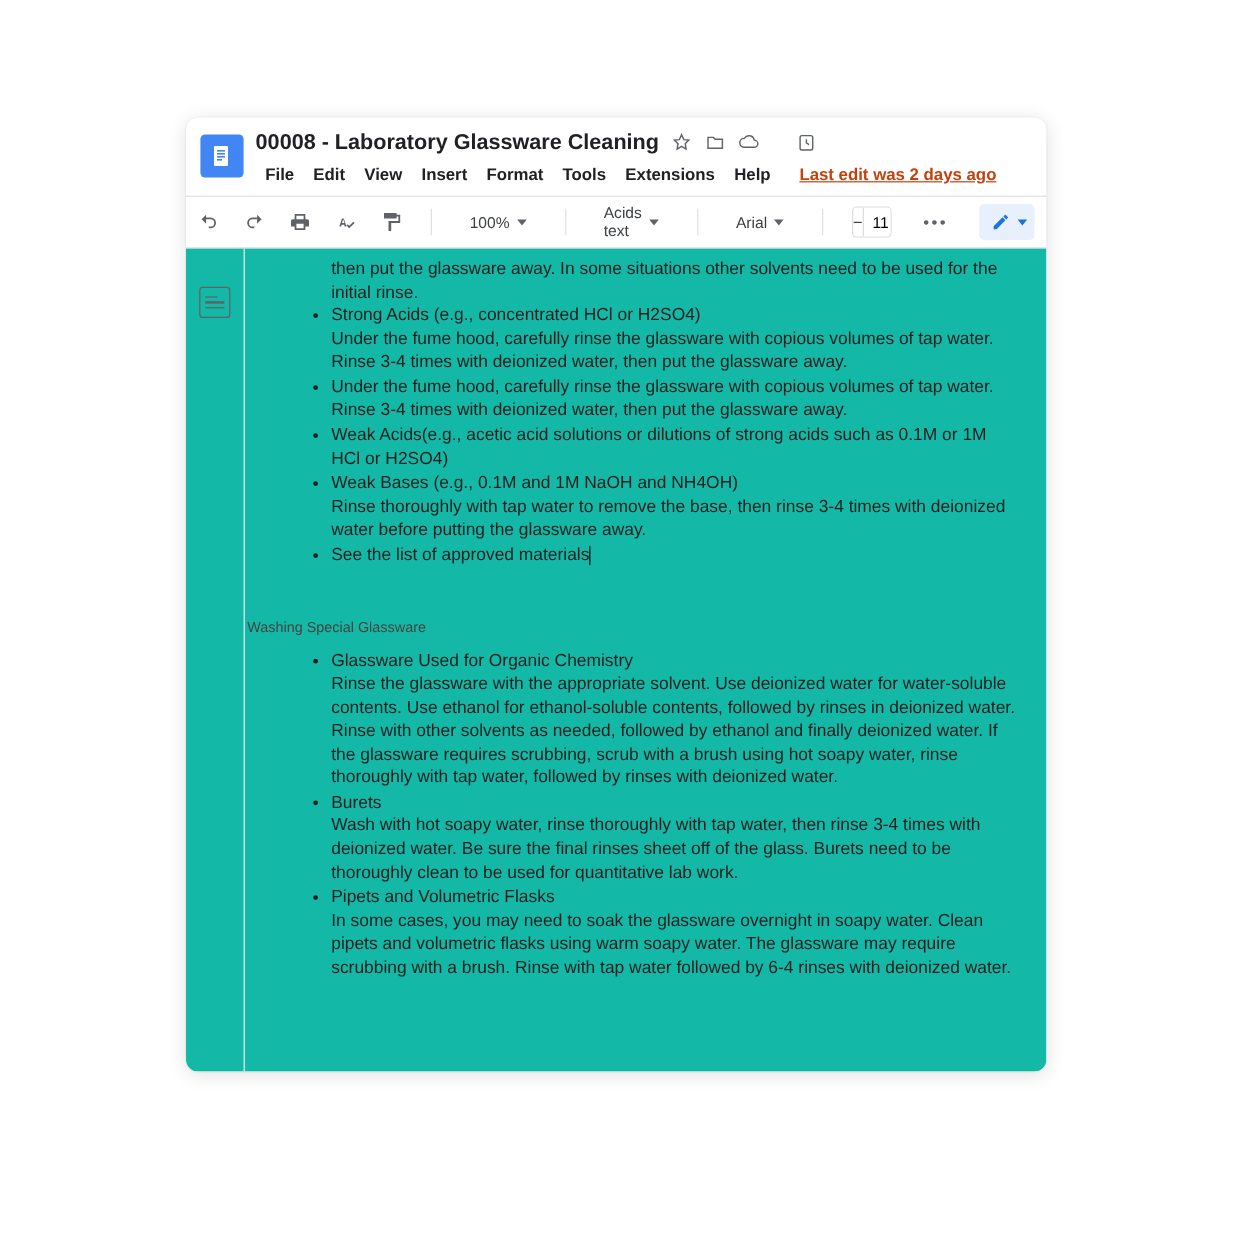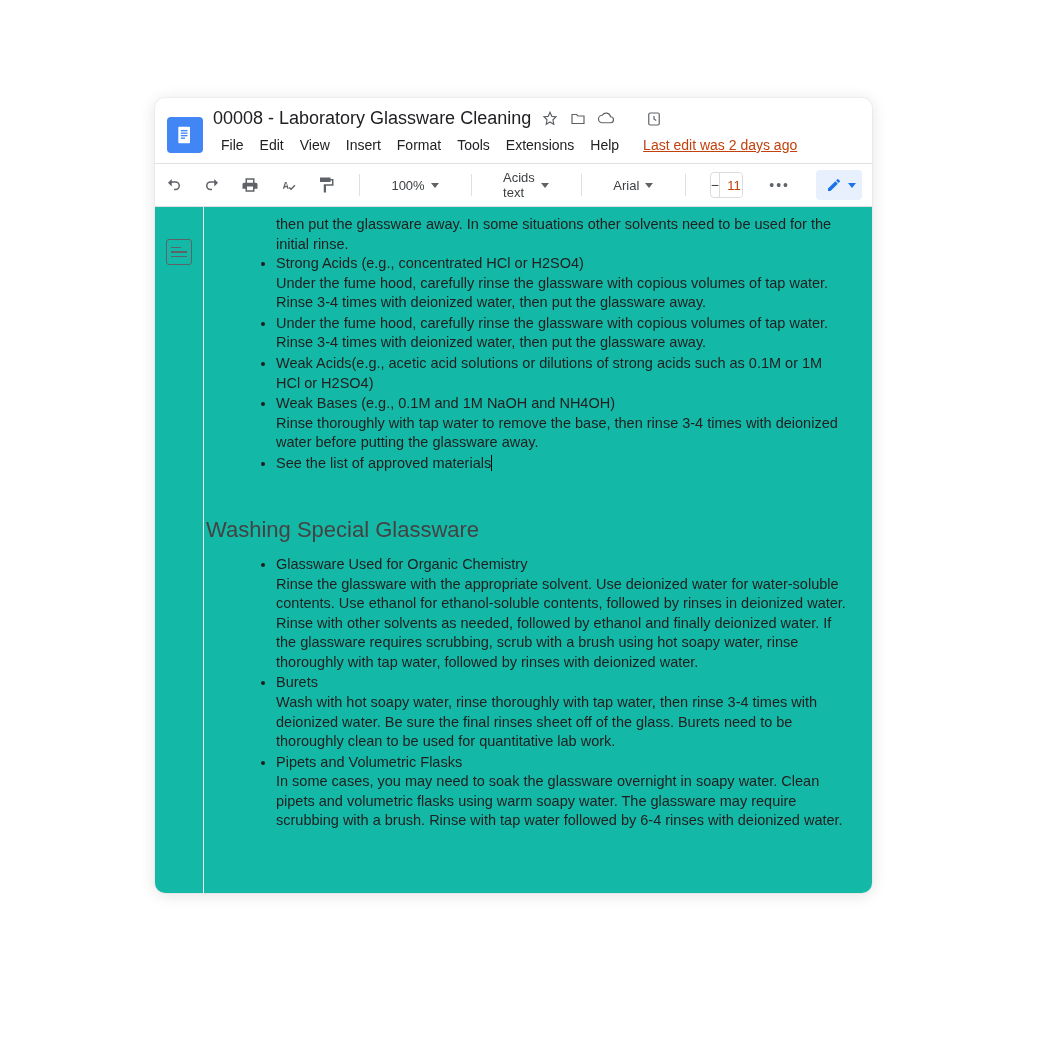--- a/index.html
+++ b/index.html
@@ -19,23 +19,24 @@
     background: #fff;
     border-radius: 10px;
     box-shadow: 0 2px 16px rgba(0,0,0,0.12), 0 0 0 1px rgba(0,0,0,0.03);
     overflow: hidden;
     display: flex;
     flex-direction: column;
   }
   
   .header {
     display: flex;
-    align-items: center;
+    align-items: flex-start;
     padding: 8px 12px 0 12px;
     gap: 10px;
+    font-weight: bold;
   }
   .docs-logo {
     width: 36px; height: 36px;
     background: #4285f4;
     border-radius: 4px;
     margin-top: 6px;
     display:flex; align-items:center; justify-content:center;
     flex-shrink:0;
   }
   .docs-logo svg { width: 20px; height: 24px; fill:#fff; }
@@ -86,21 +87,21 @@
   .zoom, .style, .font {
     display:flex; align-items:center; gap:6px;
     font-size:13px; color:#3c4043;
     padding: 0 8px; height:28px;
     cursor:pointer;
     border-radius:4px;
   }
   .caret { width:0;height:0;border-left:4px solid transparent;border-right:4px solid transparent;border-top:5px solid #5f6368; }
   .font-size-group { display:flex; align-items:center; border:1px solid #dadce0; border-radius:4px; height:26px; overflow:hidden; }
   .fs-btn { width:24px; height:100%; display:flex; align-items:center; justify-content:center; cursor:pointer; font-size:14px; color:#3c4043; border:none; background:none;}
-  .fs-input { width:30px; height:100%; border:none; border-left:1px solid #dadce0; border-right:1px solid #dadce0; text-align:center; font-size:13px; color:#c2410c; outline:none; }
+  .fs-input { width:30px; height:100%; border:none; border-left:1px solid #dadce0; border-right:1px solid #dadce0; text-align:center; font-size:13px; color:#000000; outline:none; }
   .more-dots { letter-spacing:2px; font-size:14px; color:#5f6368; padding:0 6px; cursor:pointer;}
   .edit-mode {
     margin-left:auto;
     background:#e8f0fe;
     border-radius:4px;
     height:30px;
     display:flex; align-items:center;
     padding:0 6px 0 10px;
     gap:6px;
     cursor:pointer;
@@ -126,21 +127,21 @@
     line-height: 1.35;
     color:#1f1f1f;
     overflow:hidden;
     border-left:1px solid #eee;
   }
   .page ul { list-style: disc; padding-left: 22px; }
   .page li { margin: 0 0 1px 0; }
   .li-title { display:inline;text-align:right; }
   .li-body { display:block; }
   .section-heading {
-    font-size: 22px;
+    font-size: 12px;
     color:#434343;
     font-weight:400;
     margin: 42px 0 10px -48px;
   }
   .cursor-mark {
     display:inline-block; width:0; border-left:1.5px solid #000; height:16px; vertical-align:text-bottom;
   }
 </style>
 </head>
 <body>

